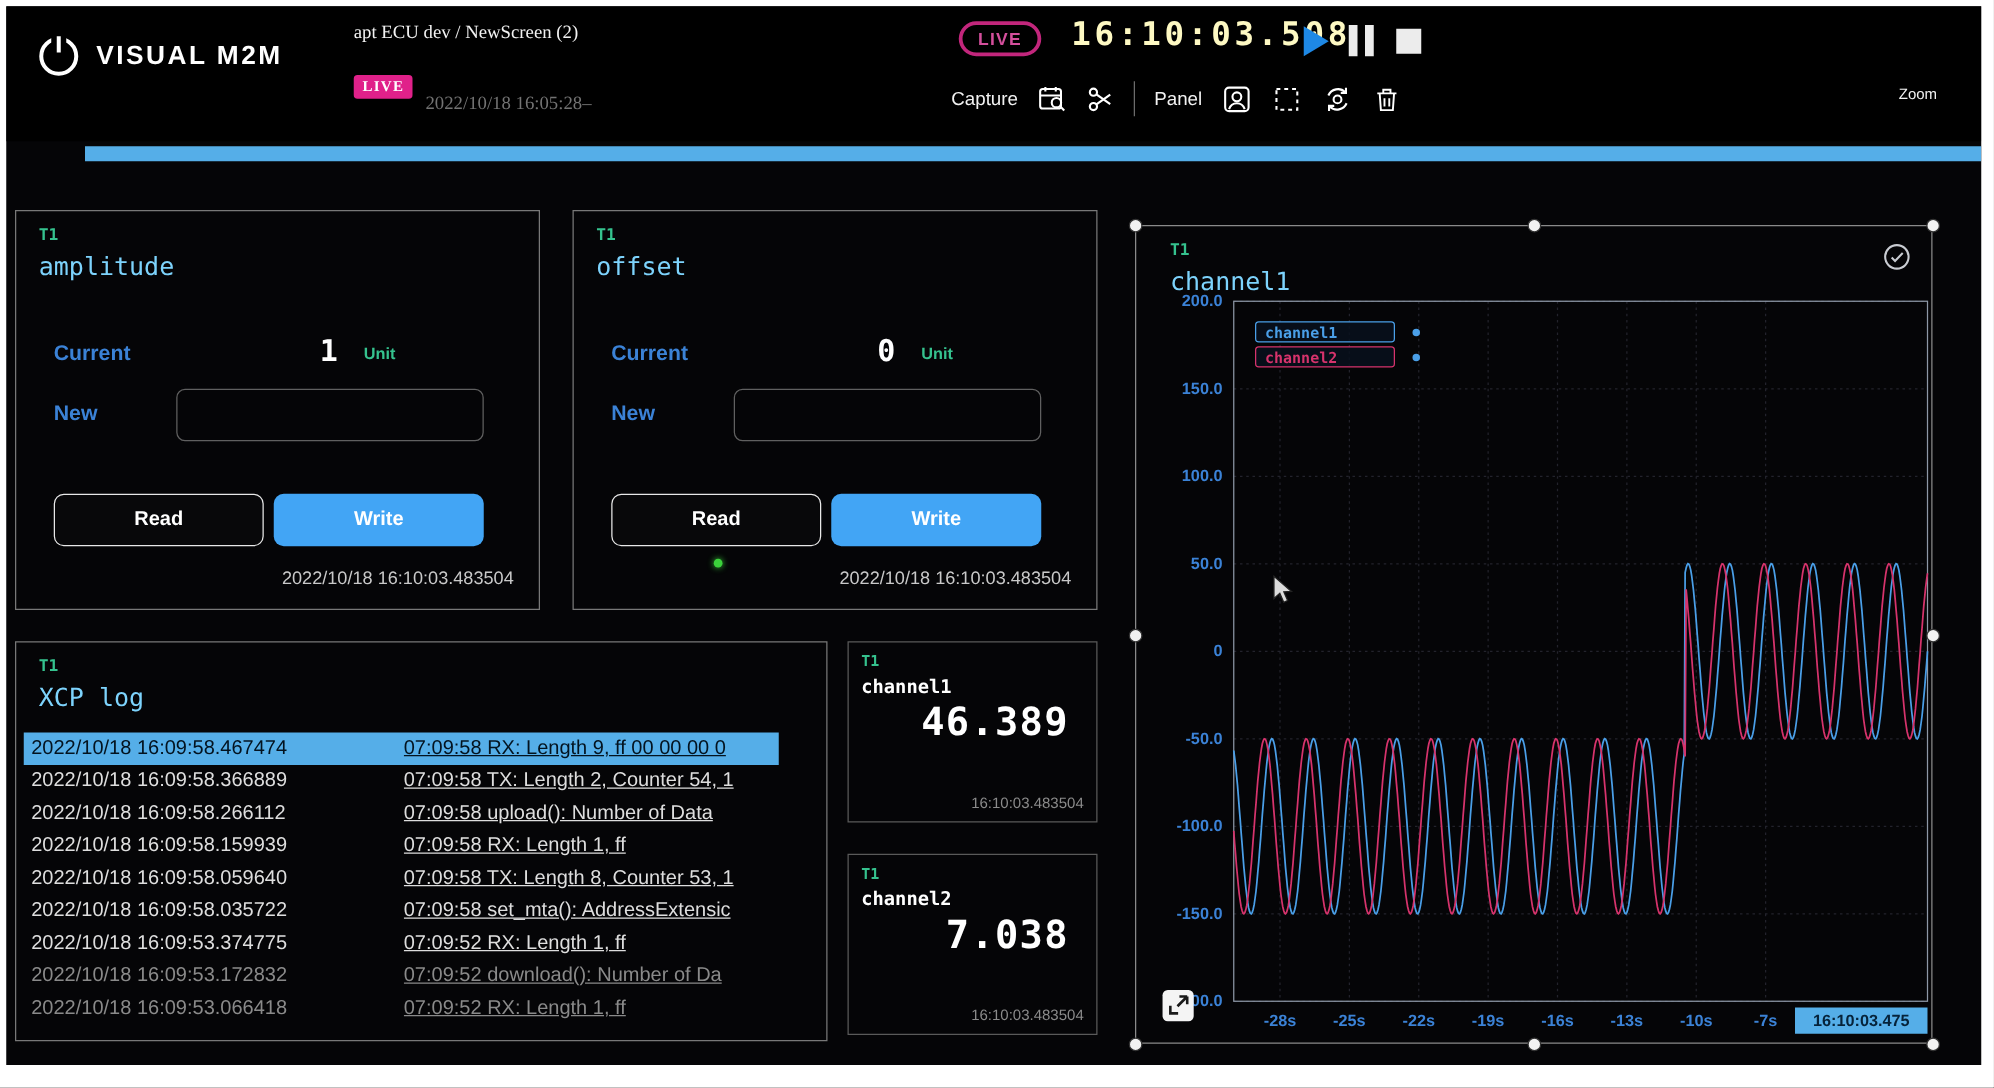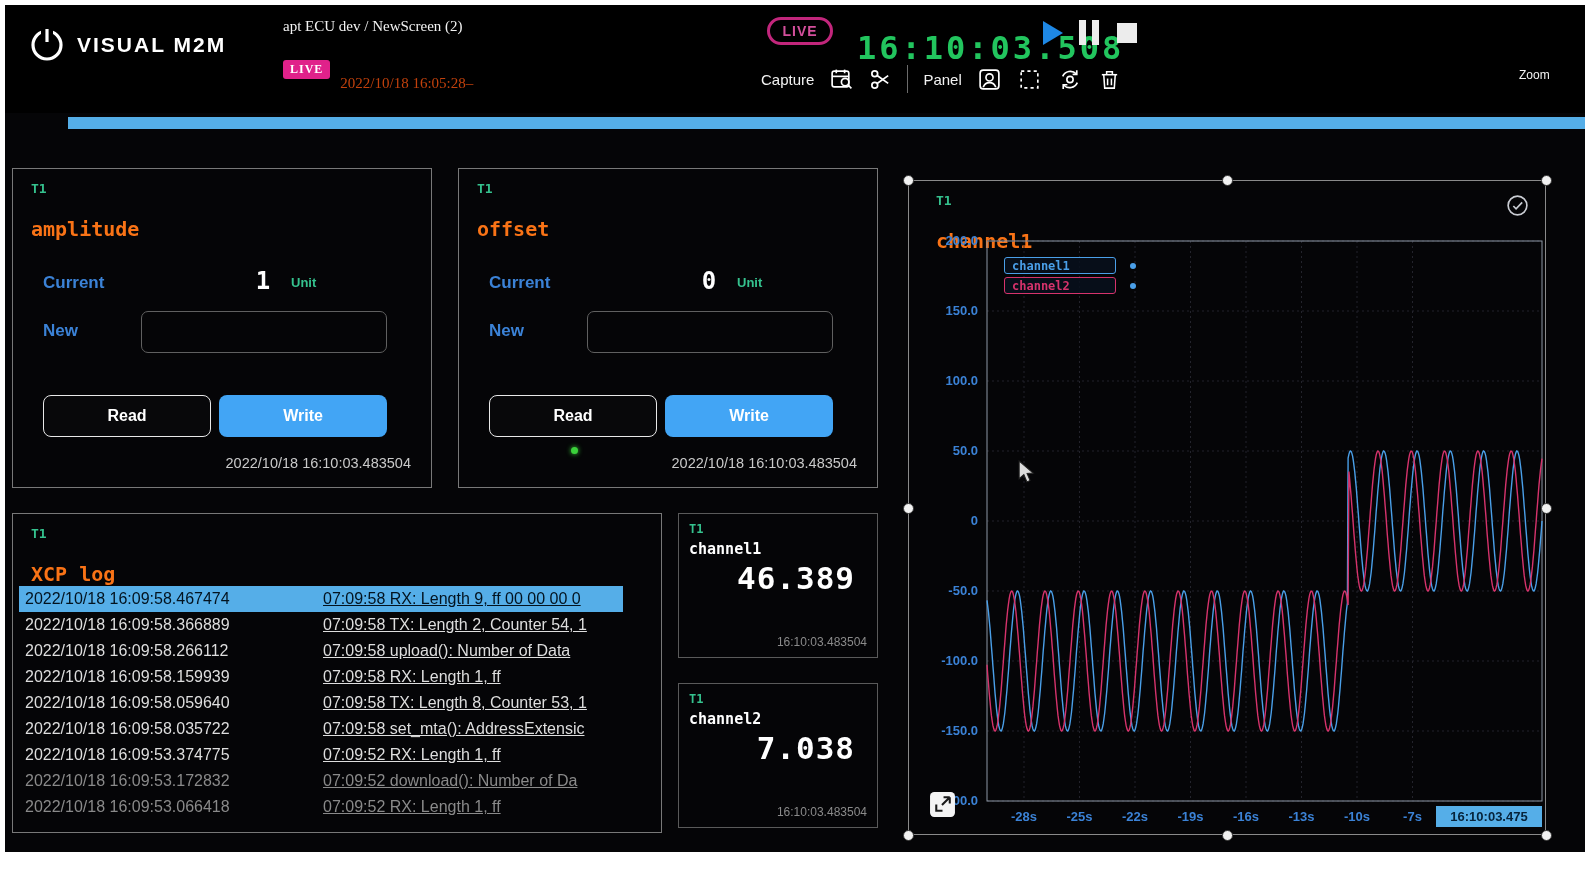--- a/index.html
+++ b/index.html
@@ -10,27 +10,27 @@
 
   
   .header { position:absolute; left:0; top:0; width:100%; height:108px; background:#000; }
   .logo { position:absolute; left:22px; top:20px; display:flex; align-items:center; gap:10px; }
   .logo-text { font-size:21px; font-weight:bold; letter-spacing:2px; color:#fff; }
   .screen-info { position:absolute; left:278px; top:13px;font-family:Liberation Serif, serif; }
   .screen-title { font-size:15px; color:#f2f2f2; }
   .rec-row { margin-top:12px; display:flex; align-items:center; gap:10px; }
   .rec-badge { background:#e0218a; color:#fff; font-size:12px; font-weight:bold;
                padding:2px 7px; border-radius:3px; letter-spacing:1px; }
-  .rec-time { font-size:15px; color:#c2410c;margin-top:28px; }
+  .rec-time { font-size:15px; color:#737373;margin-top:28px; }
   .live-pill { position:absolute; left:762px; top:12px; width:66px; height:28px;
                border:3px solid #c2267c; border-radius:15px; color:#d44f9c;
                font-weight:bold; font-size:14px; letter-spacing:1px;
                display:flex; align-items:center; justify-content:center; cursor:pointer; }
   .seg { font-family:"DejaVu Sans Mono",monospace; font-weight:bold; }
-  .clock { position:absolute; left:852px; top:24px; font-size:32px; letter-spacing:3px; color:#22c55e; }
+  .clock { position:absolute; left:852px; top:8px; font-size:26px; letter-spacing:3px; color:#fef9c3; }
   .play-btn { position:absolute; left:1038px; top:16px; width:0; height:0;
               border-left:20px solid #1e88e5; border-top:12px solid transparent;
               border-bottom:12px solid transparent; cursor:pointer; }
   .pause-btn { position:absolute; left:1074px; top:15px; display:flex; gap:6px; cursor:pointer; }
   .pause-btn span { width:7px; height:25px; background:#ececec; }
   .stop-btn { position:absolute; left:1112px; top:18px; width:20px; height:20px; background:#ececec; cursor:pointer; }
   .toolbar { position:absolute; left:756px; top:58px; height:32px;
              display:flex; align-items:center; gap:15px; }
   .tool-label { font-size:15px; color:#f2f2f2; }
   .tool-icon { display:flex; align-items:center; cursor:pointer; }
@@ -38,22 +38,22 @@
   .zoom-label { position:absolute; left:1514px; top:63px; font-size:12px; color:#f2f2f2; cursor:pointer; }
 
   
   .progress-bar { position:absolute; left:63px; top:112px; right:0; height:12px;
                   background:#55aee8; cursor:pointer; }
 
   
   .panel { position:absolute; background:#050507; border:1px solid #787878; }
   .tag { position:absolute; left:18px; top:12px; color:#35c28e; font-size:13px;
          font-family:"DejaVu Sans Mono",monospace; font-weight:bold; }
-  .ptitle { position:absolute; left:18px; top:48px; color:#f97316; font-size:20px;
-            font-family:"DejaVu Sans Mono",monospace; font-weight:bold; }
+  .ptitle { position:absolute; left:18px; top:32px; color:#7dd3fc; font-size:20px;
+            font-family:"DejaVu Sans Mono",monospace; font-weight:normal; }
 
   
   .plabel { position:absolute; color:#3b82d6; font-size:17px; font-weight:bold; }
   .cur-val { position:absolute; left:228px; top:98px; width:44px; text-align:center;
              color:#fff; font-size:24px; }
   .unit { position:absolute; left:278px; top:106px; color:#35c28e; font-size:13px; font-weight:bold; }
   .new-input { position:absolute; left:128px; top:142px; width:246px; height:42px;
                background:#050507; border:1px solid #606060; border-radius:7px;
                color:#fff; font-size:16px; padding:0 12px; outline:none; }
   .read-btn { position:absolute; left:30px; top:226px; width:168px; height:42px;

